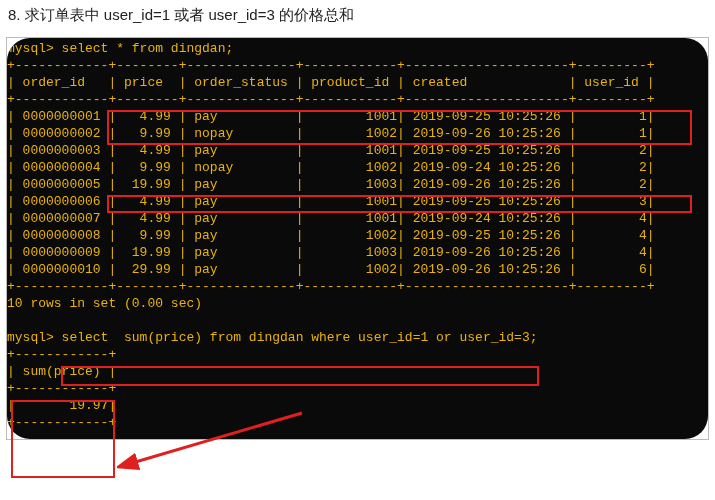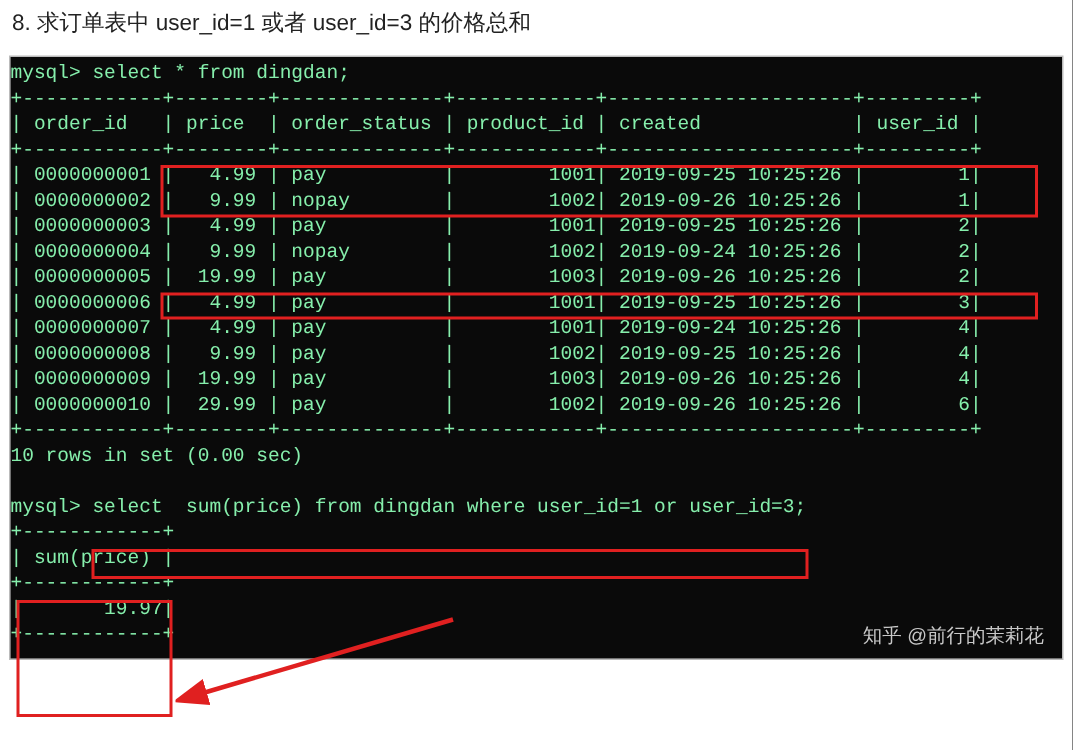--- a/index.html
+++ b/index.html
@@ -16,27 +16,28 @@
     color: #222;
     padding: 6px 8px 12px 8px;
   }
   .terminal-wrap {
     position: relative;
     margin: 0 6px;
     border: 1px solid #bbb;
   }
   .terminal {
     background: #0a0a0a;
-    color: #86efac;
+    color: #eab308;
     font-family: "Consolas", "Courier New", monospace;
     font-size: 13px;
     line-height: 17px;
     white-space: pre;
     padding: 2px 16px 8px 0;
     overflow: hidden;
+    border-radius: 23px;
   }
   .hl {
     position: absolute;
     border: 2px solid #e02020;
     pointer-events: none;
   }
   .arrow {
     position: absolute;
     pointer-events: none;
   }
@@ -86,14 +87,13 @@
 
   <svg class="arrow" style="left:110px; top:370px; width:190px; height:70px;" viewBox="0 0 190 70">
     <defs>
       <marker id="ah" markerWidth="10" markerHeight="10" refX="2" refY="3" orient="auto">
         <path d="M0,0 L0,6 L8,3 z" fill="#e02020"></path>
       </marker>
     </defs>
     <line x1="185" y1="5" x2="15" y2="55" stroke="#e02020" stroke-width="3" marker-end="url(#ah)"></line>
   </svg>
 
-  <div class="watermark">知乎 @前行的茉莉花</div>
 </div>
 
 </body></html>

